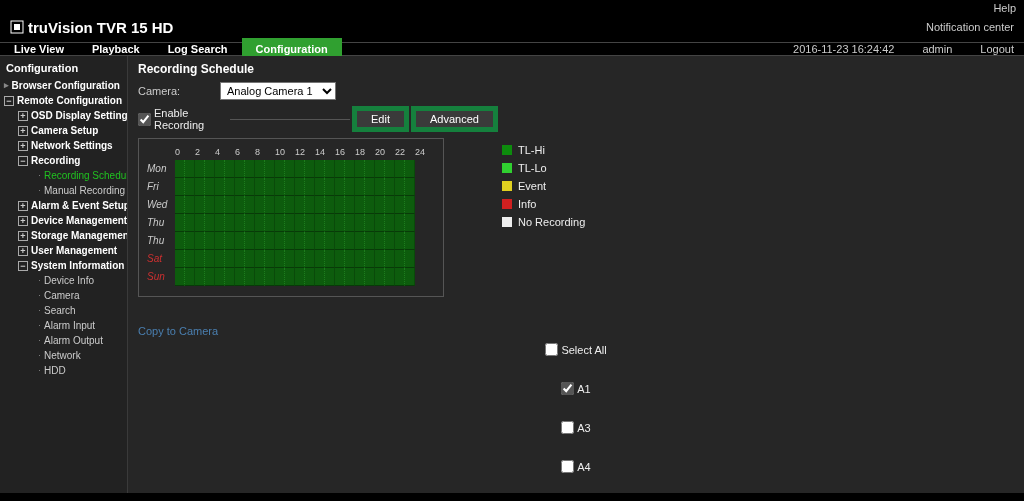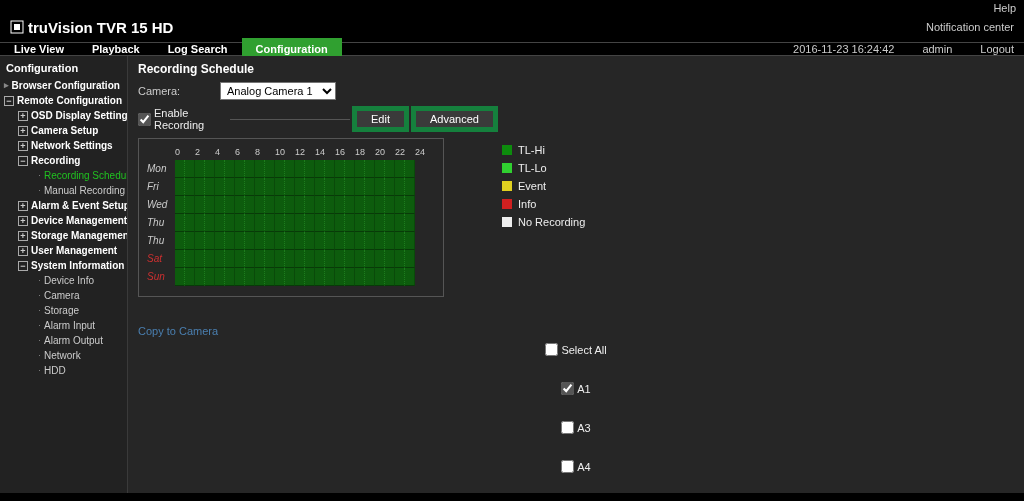--- a/index.html
+++ b/index.html
@@ -339,21 +339,21 @@
                 </li>
               <li>
                   <div class="tree-row leaf-row">
                     <span class="arrow">·</span>
                     <span>Camera</span>
                   </div>
                 </li>
               <li>
                   <div class="tree-row leaf-row">
                     <span class="arrow">·</span>
-                    <span>Storage</span>
+                    <span>Search</span>
                   </div>
                 </li>
               <li>
                   <div class="tree-row leaf-row">
                     <span class="arrow">·</span>
                     <span>Alarm Input</span>
                   </div>
                 </li>
               <li>
                   <div class="tree-row leaf-row">

